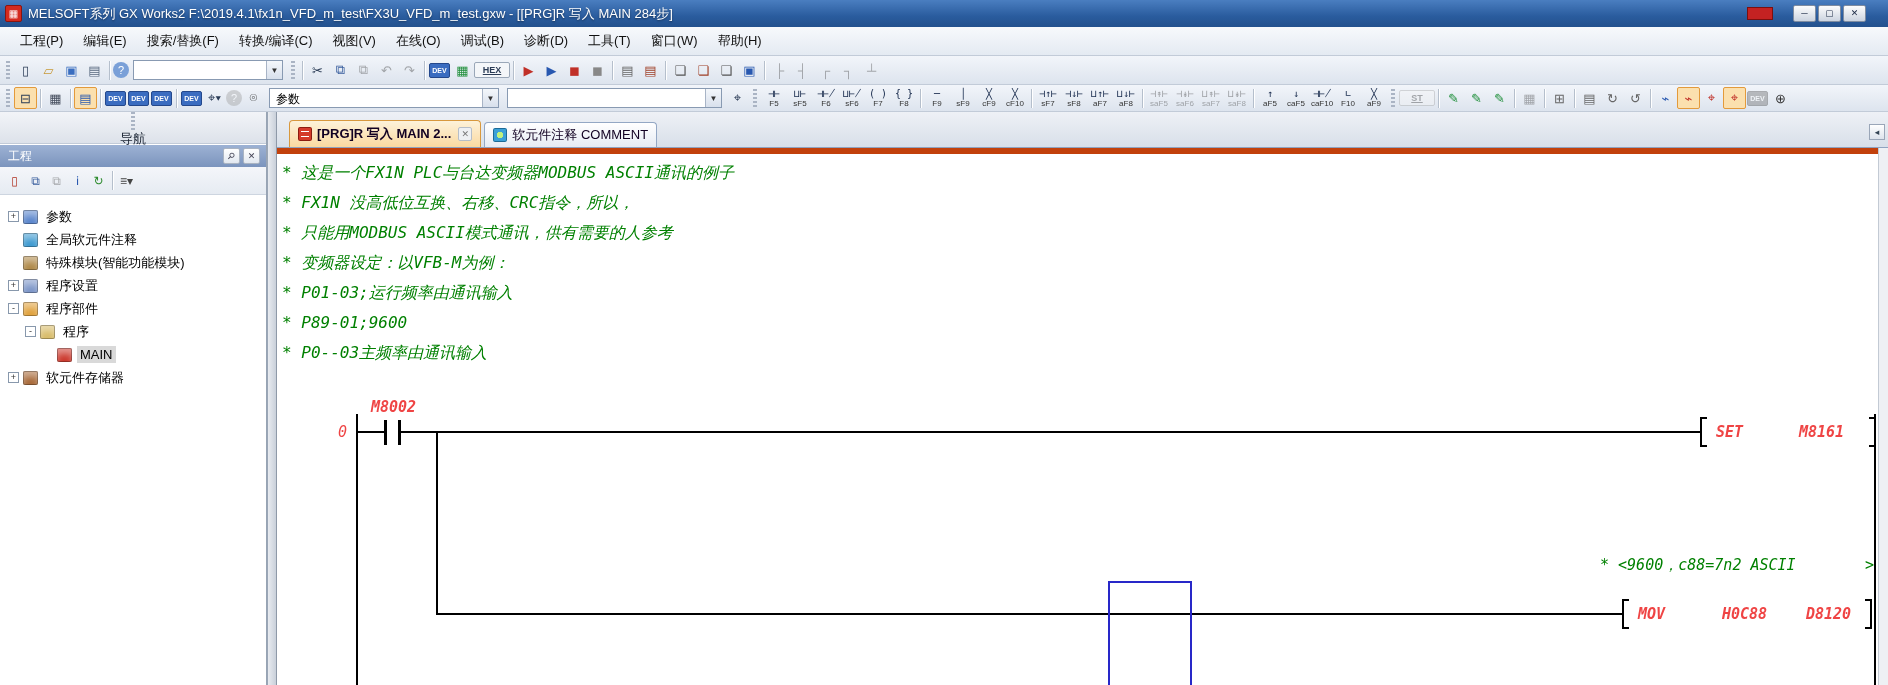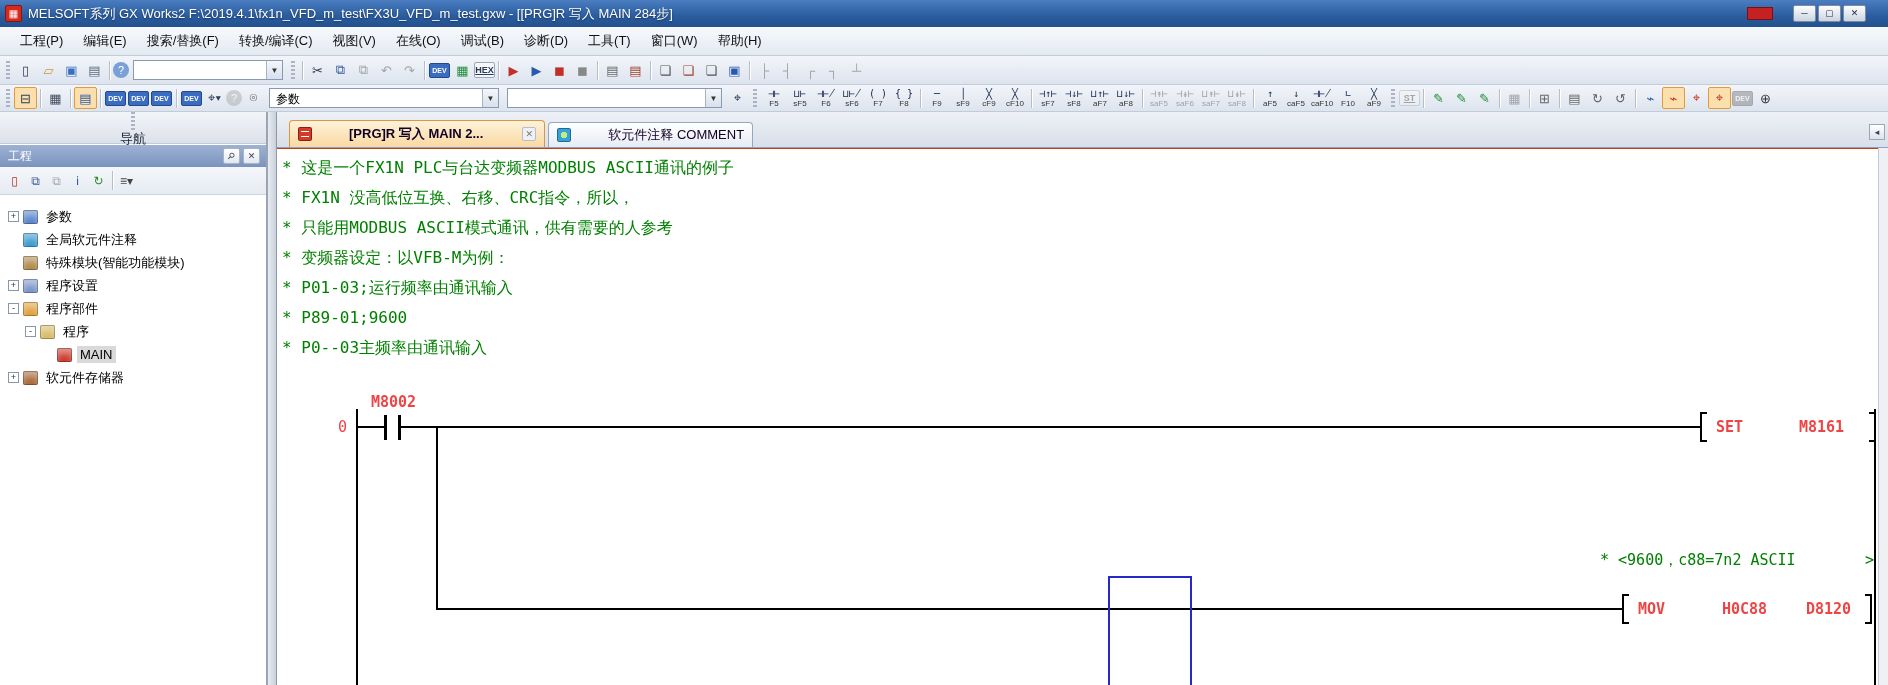--- a/index.html
+++ b/index.html
@@ -33,21 +33,21 @@
   .tb2{top:85px;height:27px;}
   .grip{width:4px;height:18px;margin:0 4px;flex:none;
     background:repeating-linear-gradient(180deg,#aab4c4 0 2px,transparent 2px 4px);}
   .tbsep{width:1px;height:19px;background:#b5bfcc;margin:0 3px;box-shadow:1px 0 0 #fff;flex:none;}
   .tbi{width:23px;height:22px;display:flex;align-items:center;justify-content:center;
     font-size:13px;color:#2a3b55;border-radius:2px;flex:none;}
   .tbi.hl{background:#fbe0ae;border:1px solid #e39a3b;}
   .tbi.disabled,.fk.disabled{opacity:.4;filter:grayscale(1);}
   .tbi.dev{font-size:7px;font-weight:bold;color:#fff;background:#3a6cc0;width:21px;height:15px;
     border:1px solid #24488c;margin:0 1px;}
-  .tbi.boxed{border:1px solid #9aa7b8;background:#f4f6f9;font-size:9px;font-weight:bold;width:21px;height:16px;text-decoration:underline;}
+  .tbi.boxed{border:1px solid #9aa7b8;background:#f4f6f9;font-size:9px;font-weight:bold;width:36px;height:16px;text-decoration:underline;}
   .tbi.circ{border-radius:50%;background:#7aa0d8;color:#fff;width:16px;height:16px;font-size:11px;}
   .combo{height:20px;background:#fff;border:1px solid #889ab2;display:flex;align-items:stretch;
     margin:0 4px;flex:none;}
   .combo .val{flex:1;font-size:12px;padding:2px 6px;white-space:nowrap;overflow:hidden;}
   .combo .btn{width:16px;background:linear-gradient(#f4f7fb,#d8e0ec);border-left:1px solid #a8b4c6;
     display:flex;align-items:center;justify-content:center;font-size:8px;color:#333;}
   .fk{width:26px;height:25px;display:flex;flex-direction:column;align-items:center;
     justify-content:center;flex:none;}
   .fk .g{font-size:10px;line-height:11px;color:#15284a;font-family:"DejaVu Sans Mono",monospace;white-space:nowrap;}
   .fk .l{font-size:8px;line-height:9px;color:#333;}
@@ -76,34 +76,34 @@
   .tree-row.selected .tlabel{background:#d9d9d9;}
 
   
   .splitter{position:absolute;left:267px;top:112px;width:10px;height:573px;
     background:linear-gradient(90deg,#e8ebf0,#c9d0da);border-left:1px solid #9aa6b6;border-right:1px solid #8e99a8;}
   .editor{position:absolute;left:277px;top:112px;width:1611px;height:573px;background:#cfd6e2;}
   .tabstrip{position:relative;height:36px;background:linear-gradient(#eef1f6,#d8dfe9);
     border-bottom:1px solid #8fa3c0;display:flex;align-items:flex-end;padding-left:12px;}
   .tab{height:25px;display:flex;align-items:center;padding:0 8px;border:1px solid #93a7c4;
     border-bottom:none;border-radius:4px 4px 0 0;background:linear-gradient(#fff,#e6ebf3);
-    margin-right:3px;font-size:13px;color:#102;white-space:nowrap;gap:32px;}
+    margin-right:3px;font-size:13px;color:#102;white-space:nowrap;}
   .tab.active{background:linear-gradient(#fdf2da,#fad9a1);border-color:#d8983d;font-weight:bold;height:27px;}
   .doc-icon{width:14px;height:14px;margin-right:5px;border-radius:2px;flex:none;}
   .doc-icon.ladder{background:#d43a2a;box-shadow:inset 0 0 0 1px #8c1c10;
     background-image:linear-gradient(#fff 0 0),linear-gradient(#fff 0 0);
     background-size:8px 1px,8px 1px;background-position:3px 4px,3px 9px;background-repeat:no-repeat;}
   .doc-icon.comment{background:#3aa0d8;box-shadow:inset 0 0 0 1px #1c6a96;
     background-image:radial-gradient(circle at 7px 7px,#bff07f 0 3px,transparent 3px);}
   .tab-close{width:14px;height:14px;border:1px solid #b6bec9;background:#eef0f3;color:#777;
     font-size:9px;line-height:12px;text-align:center;margin-left:7px;border-radius:2px;font-weight:normal;}
   .tab-scroll{position:absolute;right:3px;top:12px;width:16px;height:16px;border:1px solid #9aa6b8;
     background:linear-gradient(#fff,#dde3ec);font-size:9px;line-height:14px;text-align:center;color:#345;}
   .canvas{position:absolute;left:0;top:36px;width:1601px;height:537px;background:#fff;
-    border-top:1px solid #c2410c;overflow:hidden;}
+    border-top:6px solid #c2410c;overflow:hidden;font-style:italic;}
   .vscroll{position:absolute;right:0;top:36px;width:10px;height:537px;background:#eef0f4;
     border-left:1px solid #c3cad4;}
 
   
   .cmt{height:30px;line-height:30px;font-size:16px;color:#008000;white-space:pre;
     font-family:"DejaVu Sans Mono","DejaVu Sans",sans-serif;}
   .cmt-block{position:absolute;left:5px;top:4px;}
   .lad{position:absolute;background:#000;}
   .ins{position:absolute;font-family:"DejaVu Sans Mono",monospace;font-size:15px;font-weight:bold;
     color:#ef4444;background:#fff;height:20px;line-height:20px;padding:0 2px;white-space:nowrap;}

